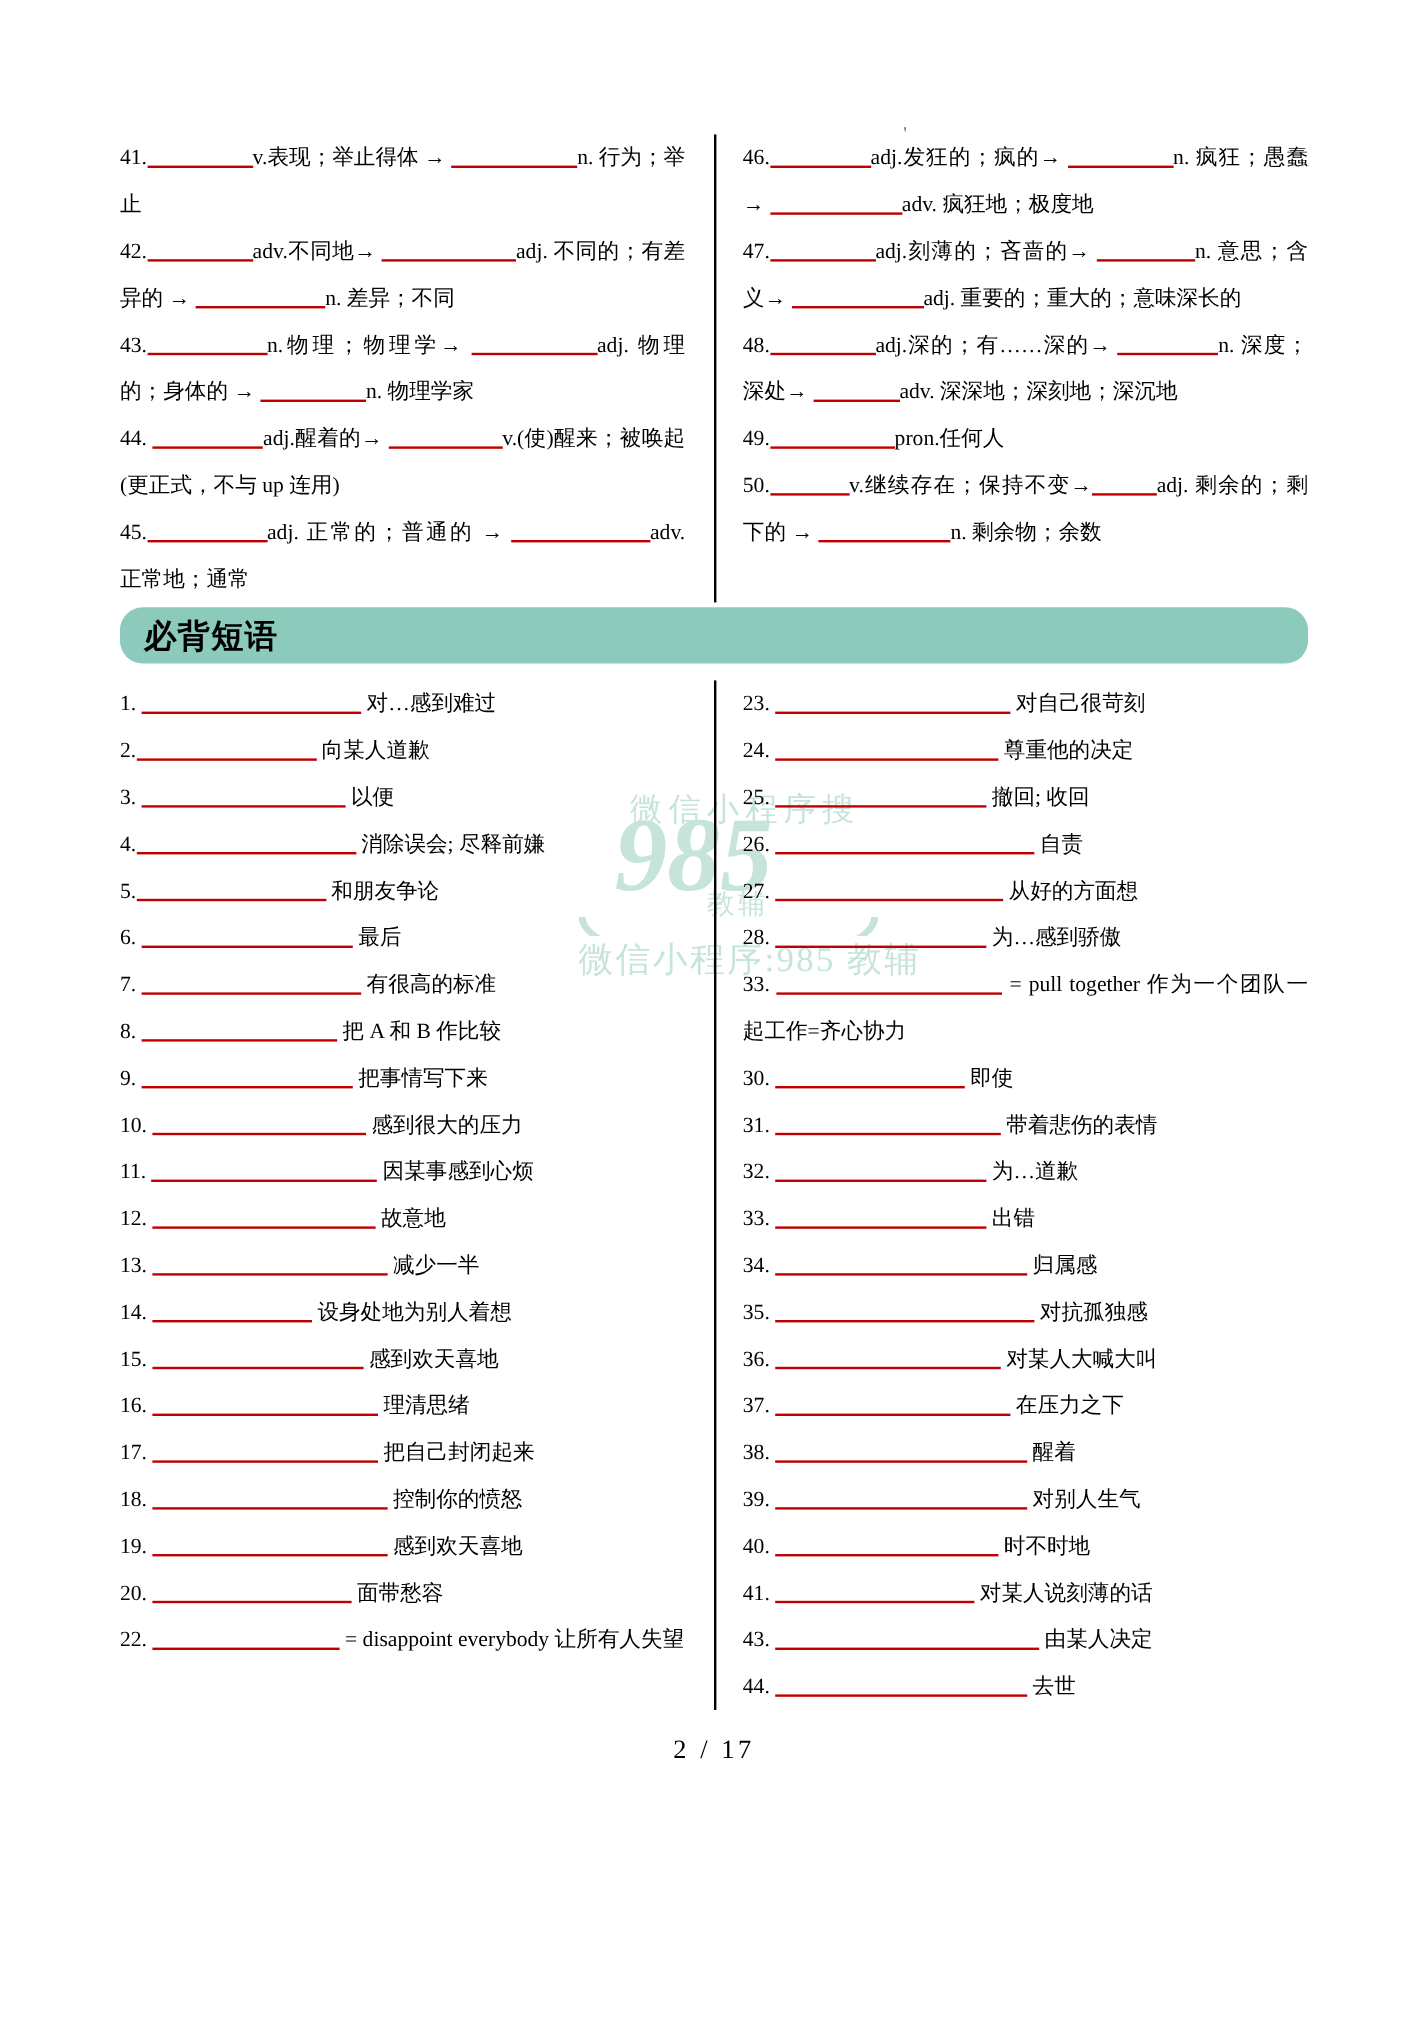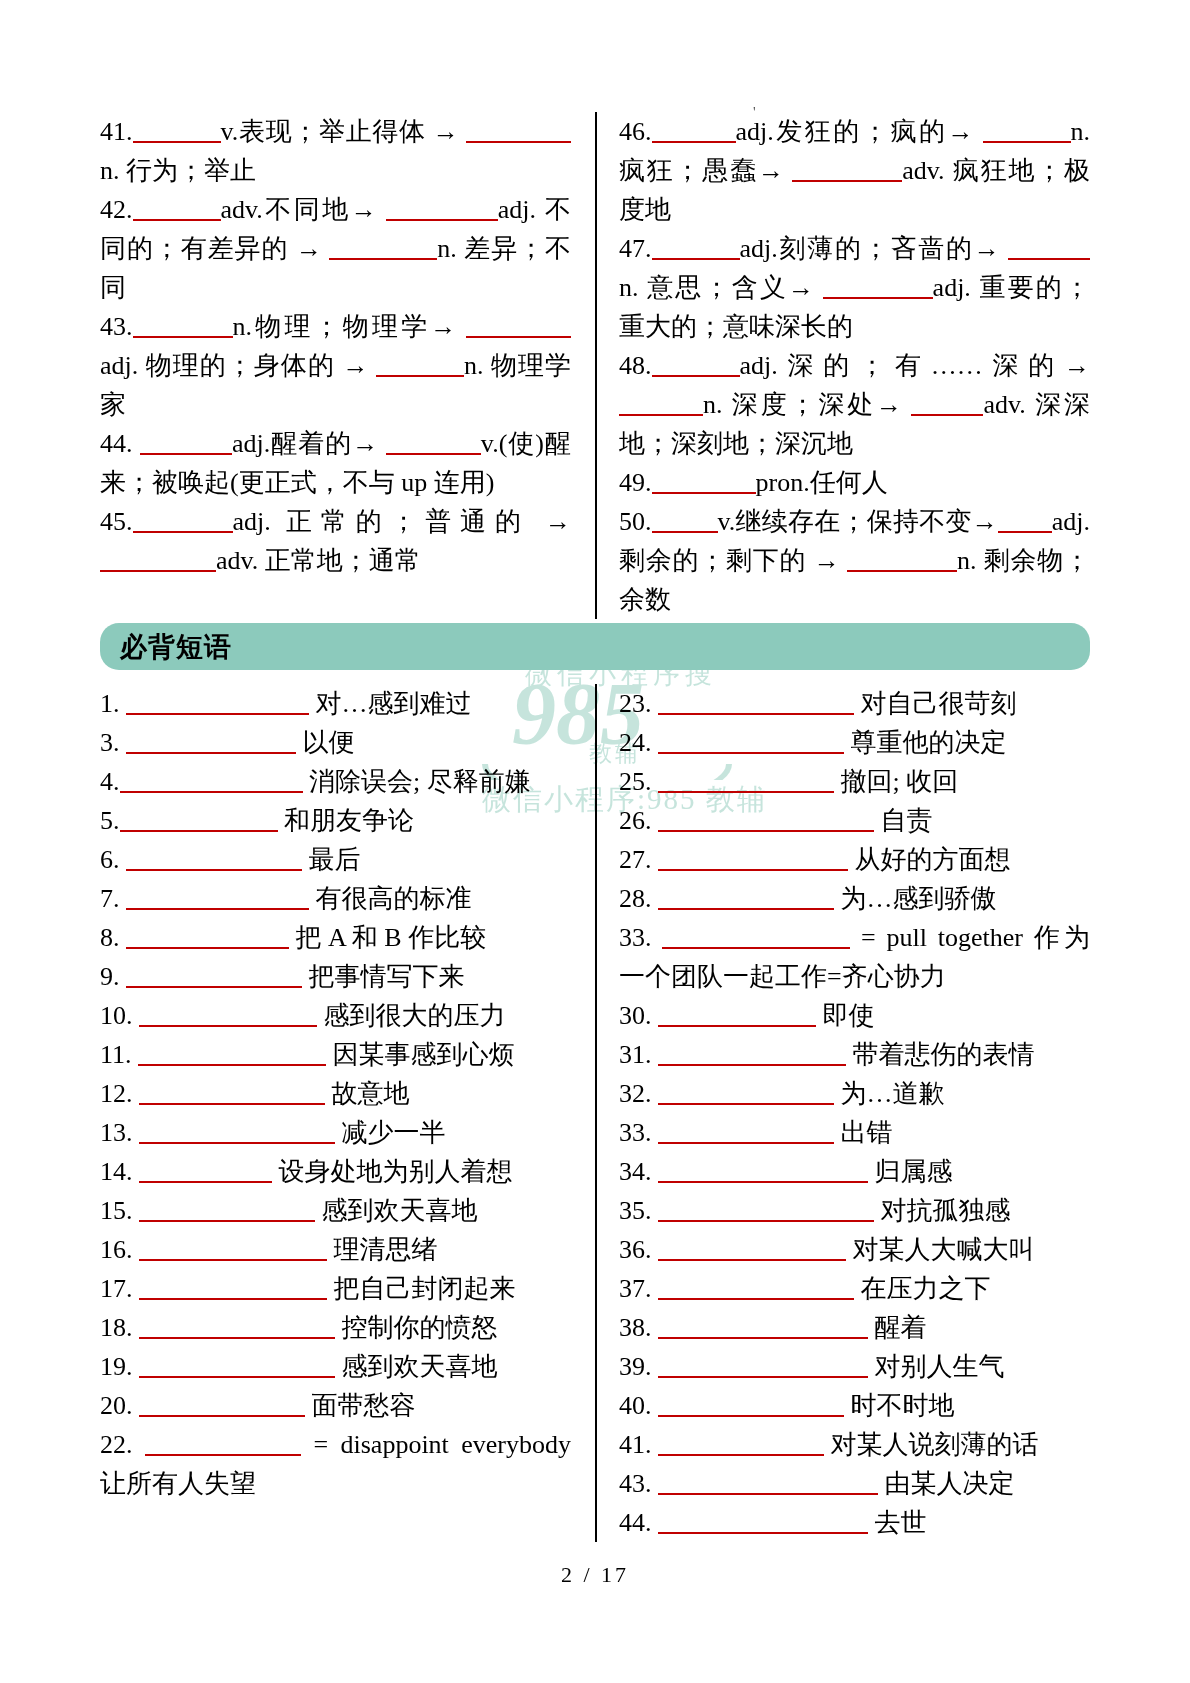--- a/index.html
+++ b/index.html
@@ -5,21 +5,21 @@
   html,body{margin:0;padding:0;}
   body{
     width:1190px;height:1683px;position:relative;background:#ffffff;
     font-family:"Liberation Serif","DejaVu Serif",serif;color:#000;overflow:hidden;
   }
   .content{position:absolute;left:100px;top:112px;width:990px;z-index:1;}
   .twocol{display:flex;}
   .col{width:50%;box-sizing:border-box;}
   .col-left{padding-right:24px;}
   .col-right{border-left:2px solid #000;padding-left:22px;}
-  p.item{margin:0;font-size:26px;line-height:39px;text-align:justify;}
+  p.item{margin:0;font-size:18px;line-height:39px;text-align:justify;}
   .num{white-space:pre;}
   .blank{display:inline-block;height:0.72em;border-bottom:2px solid #c00000;transform:translateY(3px);}
   .banner{margin-top:4px;height:47px;display:flex;align-items:center;border-radius:19px;}
   .banner-label{font-family:"Liberation Sans","DejaVu Sans",sans-serif;font-weight:bold;font-size:27px;padding-left:20px;letter-spacing:1px;}
   .phrases{padding-top:14px;}
   .footer{text-align:center;font-size:22px;margin-top:20px;letter-spacing:3px;}
   .stray{position:absolute;left:753px;top:104px;font-size:15px;color:#555;z-index:1;}
   
   .wm{position:absolute;left:440px;top:652px;width:360px;height:185px;z-index:0;color:#98cfc0;opacity:0.55;font-family:"Liberation Serif","DejaVu Serif",serif;}
   .wm1{position:absolute;left:85px;top:4px;font-size:27px;letter-spacing:5px;}
@@ -60,20 +60,21 @@
       </div>
   </div>
 
   <div class="banner" style="background: rgb(140, 202, 188);">
     <span class="banner-label">必背短语</span>
   </div>
 
   <div class="twocol phrases">
     <div class="col col-left" id="phrases-left">
         <p class="item"><span class="num">1. </span><span class="blank" style="width: 183px; border-bottom-color: rgb(192, 0, 0);"></span><span> 对…感到难过</span></p>
+        <p class="item"><span class="num">2.</span><span class="blank" style="width: 150px; border-bottom-color: rgb(192, 0, 0);"></span><span> 向某人道歉</span></p>
         <p class="item"><span class="num">3. </span><span class="blank" style="width: 170px; border-bottom-color: rgb(192, 0, 0);"></span><span> 以便</span></p>
         <p class="item"><span class="num">4.</span><span class="blank" style="width: 183px; border-bottom-color: rgb(192, 0, 0);"></span><span> 消除误会; 尽释前嫌</span></p>
         <p class="item"><span class="num">5.</span><span class="blank" style="width: 158px; border-bottom-color: rgb(192, 0, 0);"></span><span> 和朋友争论</span></p>
         <p class="item"><span class="num">6. </span><span class="blank" style="width: 176px; border-bottom-color: rgb(192, 0, 0);"></span><span> 最后</span></p>
         <p class="item"><span class="num">7. </span><span class="blank" style="width: 183px; border-bottom-color: rgb(192, 0, 0);"></span><span> 有很高的标准</span></p>
         <p class="item"><span class="num">8. </span><span class="blank" style="width: 163px; border-bottom-color: rgb(192, 0, 0);"></span><span> 把 A 和 B 作比较</span></p>
         <p class="item"><span class="num">9. </span><span class="blank" style="width: 176px; border-bottom-color: rgb(192, 0, 0);"></span><span> 把事情写下来</span></p>
         <p class="item"><span class="num">10. </span><span class="blank" style="width: 178px; border-bottom-color: rgb(192, 0, 0);"></span><span> 感到很大的压力</span></p>
         <p class="item"><span class="num">11. </span><span class="blank" style="width: 188px; border-bottom-color: rgb(192, 0, 0);"></span><span> 因某事感到心烦</span></p>
         <p class="item"><span class="num">12. </span><span class="blank" style="width: 186px; border-bottom-color: rgb(192, 0, 0);"></span><span> 故意地</span></p>

